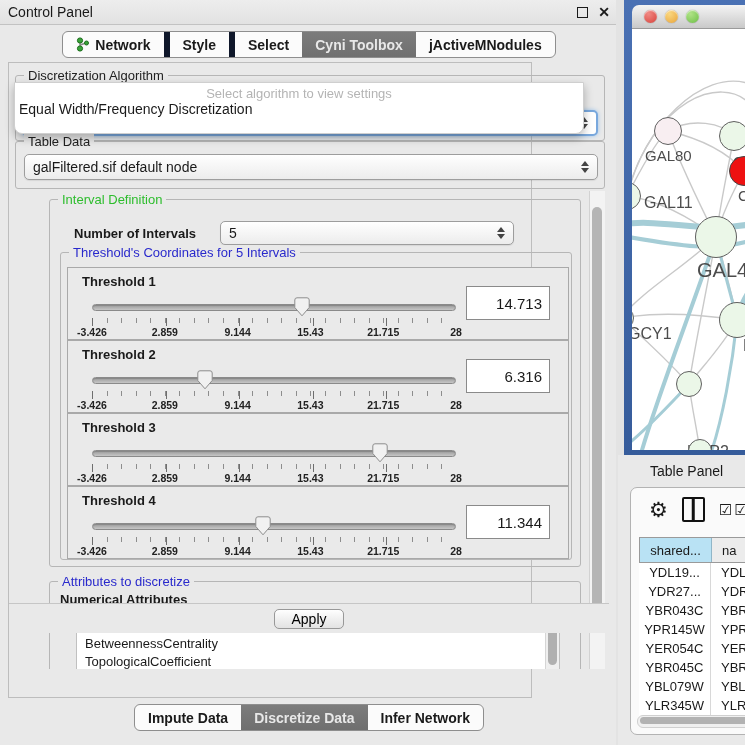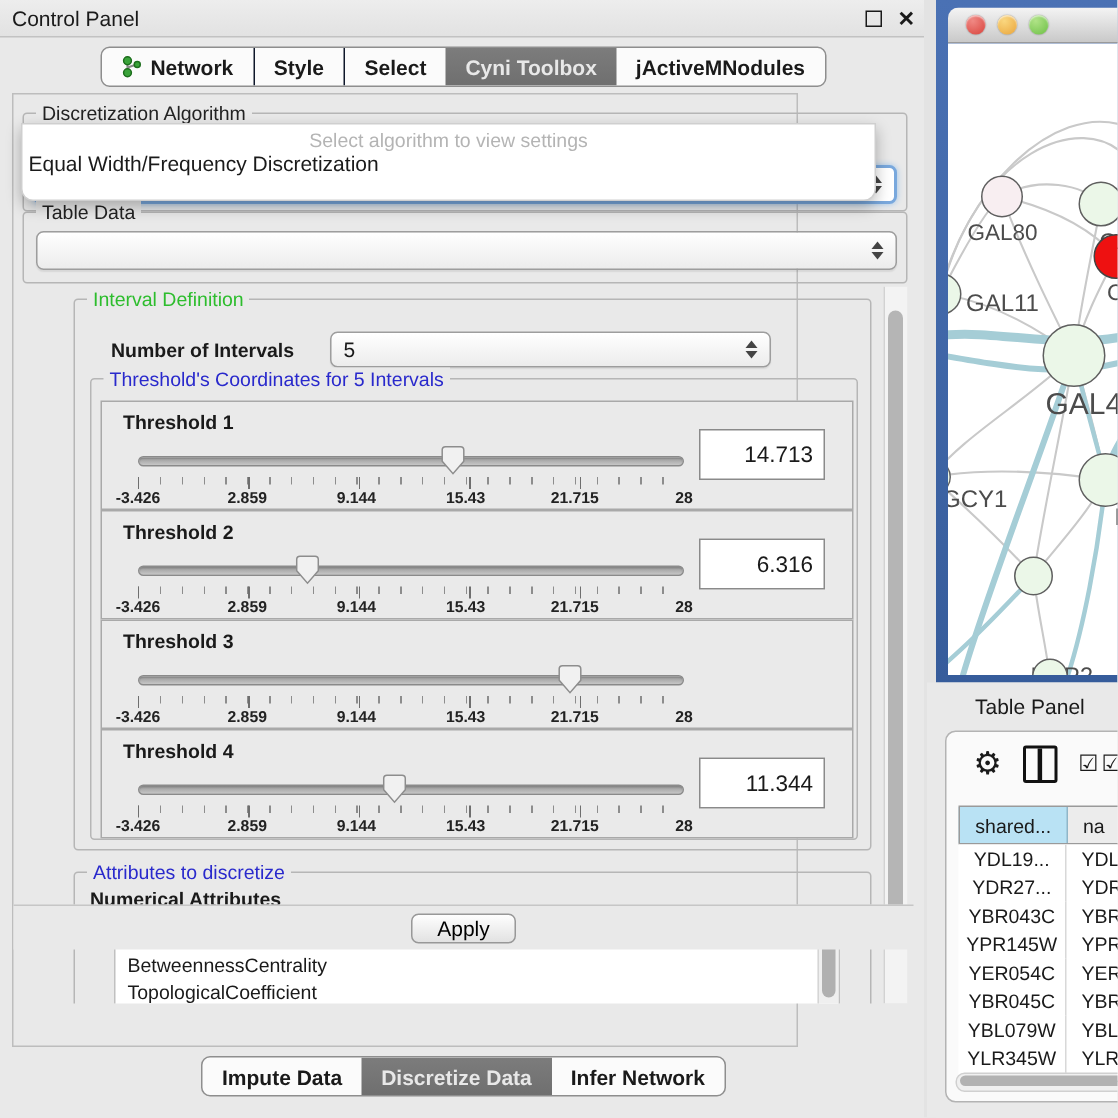--- a/index.html
+++ b/index.html
@@ -10,21 +10,21 @@
   
   #titlebar{left:0;top:0;width:618px;height:25px;background:linear-gradient(#ededed,#e2e2e2);
             border-bottom:1px solid #c2c2c2;display:flex;align-items:center;padding:0 8px;font-size:14px;justify-content:flex-end;}
   #tb-icons{margin-left:auto;display:flex;align-items:center;gap:10px;}
   .float-ic{width:9px;height:9px;border:1.5px solid #1a1a1a;display:inline-block;}
   .close-ic{font-size:14px;font-weight:bold;line-height:1;}
 
   .seg{display:flex;height:25px;background:#fbfbfb;border:1px solid #8e8e8e;border-radius:6px;
        overflow:hidden;font-size:14px;font-weight:bold;}
   .seg .s{display:flex;align-items:center;padding:11px 13px;white-space:nowrap;}
-  .seg .s.sep{border-left:1px solid #0f172a;justify-content:center;}
+  .seg .s.sep{border-left:6px solid #0f172a;justify-content:center;}
   .seg .s.sel{background:linear-gradient(#7c7c7c,#6f6f6f);color:#e8e8e8;border-left:none;}
   #toptabs{left:0;top:31px;width:618px;display:flex;justify-content:center;}
   #bottomtabs{left:0;top:704px;width:618px;display:flex;justify-content:center;}
 
   #outer{left:8px;top:62px;width:524px;height:636px;border:1px solid #bdbdbd;background:#e9e9e9;}
 
   .grp{position:absolute;border:1px solid #b6b6b6;border-radius:3px;box-sizing:border-box;}
   .gt{position:absolute;top:-8px;left:8px;background:#e9e9e9;padding:0 4px;font-size:13px;white-space:nowrap;}
   .gt.green{color:#2dbd2d;}.gt.blue{color:#2929cc;}.gt.dark{color:#222;}
 
@@ -157,20 +157,21 @@
       <span class="spin">
           <span class="tri-up"></span>
           <span class="tri-dn"></span>
         </span>
     </div>
   </div>
 
   <div class="grp" style="left:6px;top:78px;width:590px;height:48px;">
     <span class="gt dark">Table Data</span>
     <div class="combo" style="left:8px;top:12px;width:574px;height:26px;">
+      <span>galFiltered.sif default node</span>
       <span class="spin">
           <span class="tri-up"></span>
           <span class="tri-dn"></span>
         </span>
     </div>
   </div>
 
   <div class="abs" id="scrollwrap" style="left:6px;top:128px;">
 
     <div class="grp" style="left:34px;top:8px;width:532px;height:368px;">

